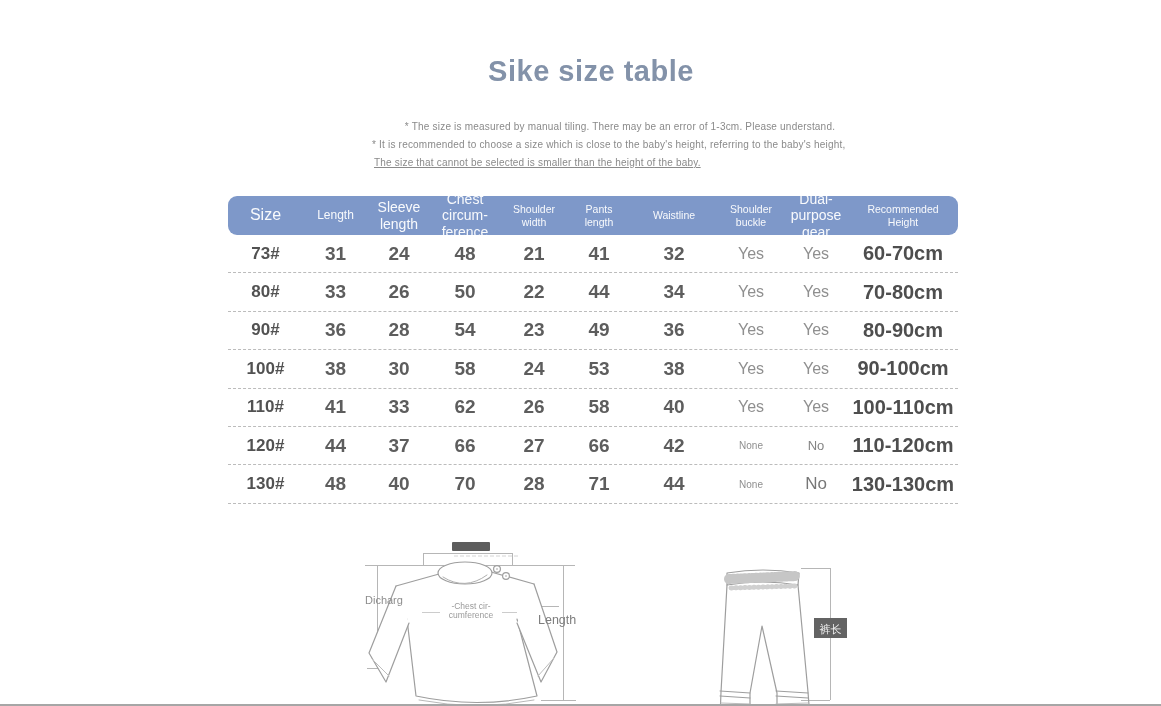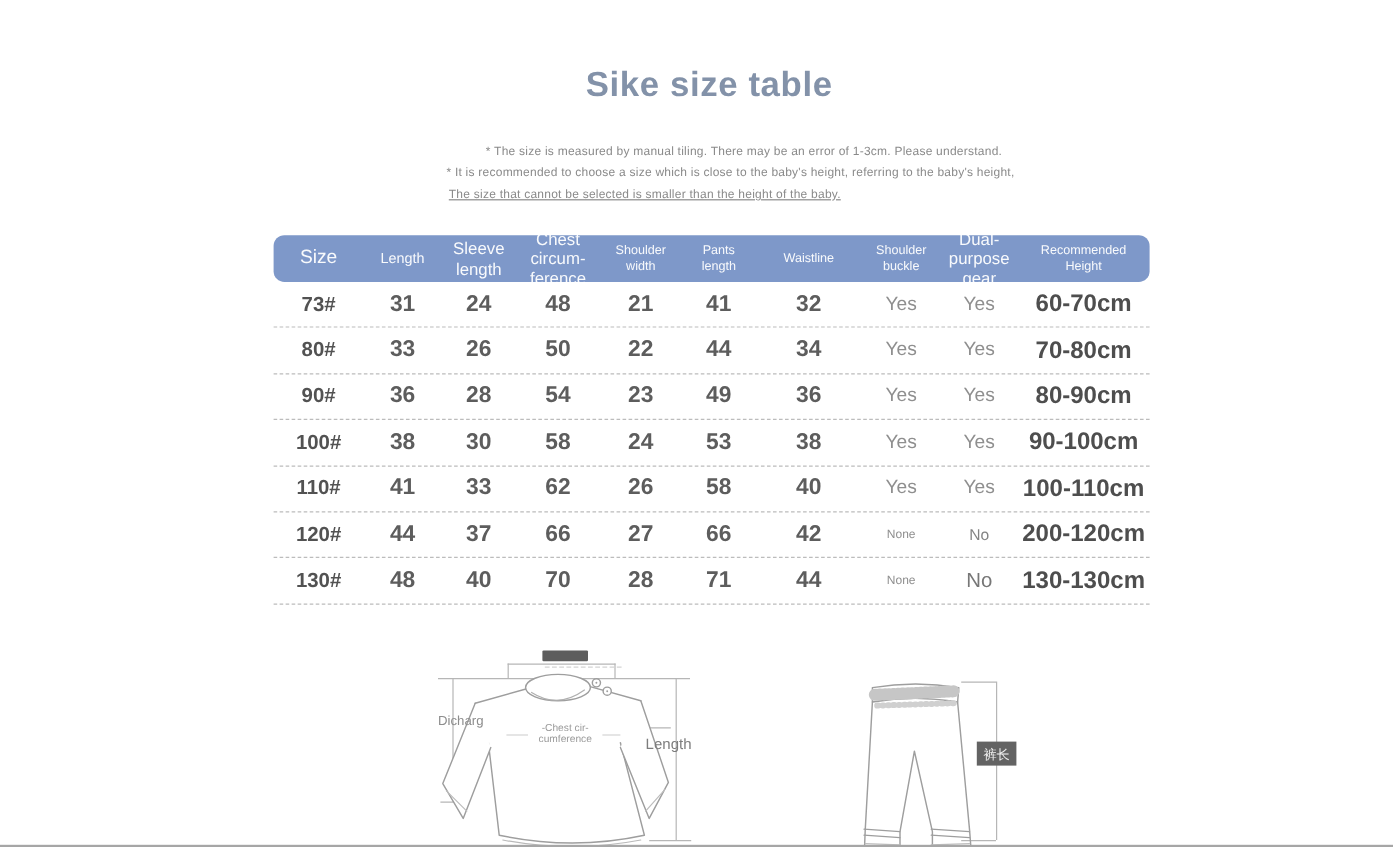--- a/index.html
+++ b/index.html
@@ -139,21 +139,21 @@
     <div class="trow">
       <div class="cell c0 size-label">120#</div>
       <div class="cell c1 num">44</div>
       <div class="cell c2 num">37</div>
       <div class="cell c3 num">66</div>
       <div class="cell c4 num">27</div>
       <div class="cell c5 num">66</div>
       <div class="cell c6 num">42</div>
       <div class="cell c7 yn sm">None</div>
       <div class="cell c8 yn md">No</div>
-      <div class="cell c9 height">200-120cm</div>
+      <div class="cell c9 height">110-120cm</div>
     </div>
 
     <div class="trow">
       <div class="cell c0 size-label">130#</div>
       <div class="cell c1 num">48</div>
       <div class="cell c2 num">40</div>
       <div class="cell c3 num">70</div>
       <div class="cell c4 num">28</div>
       <div class="cell c5 num">71</div>
       <div class="cell c6 num">44</div>

